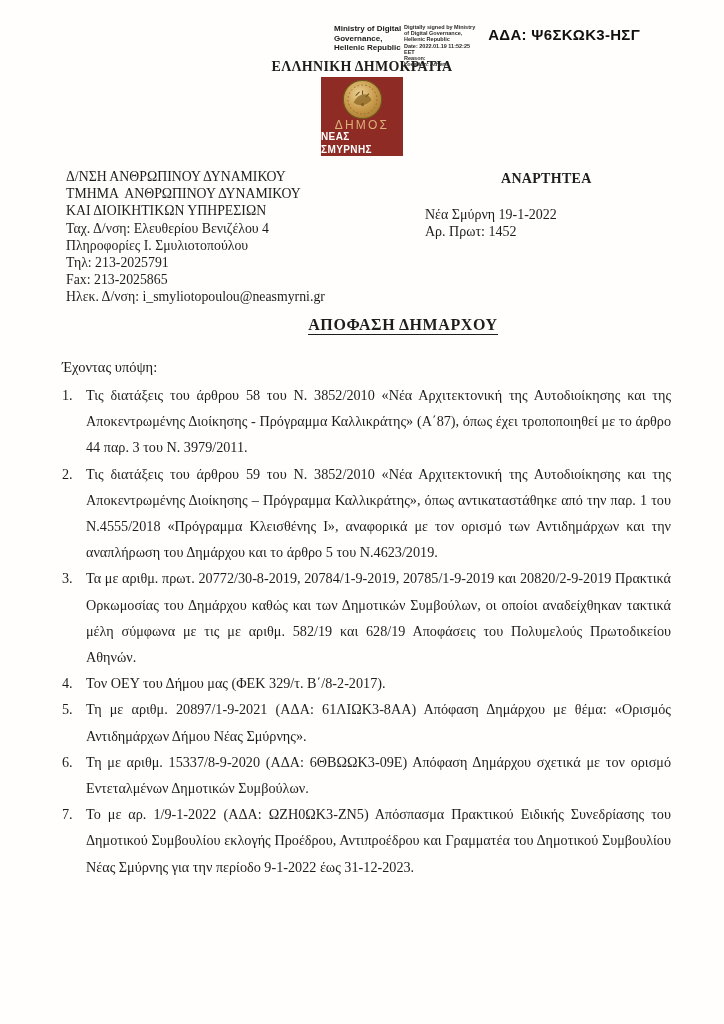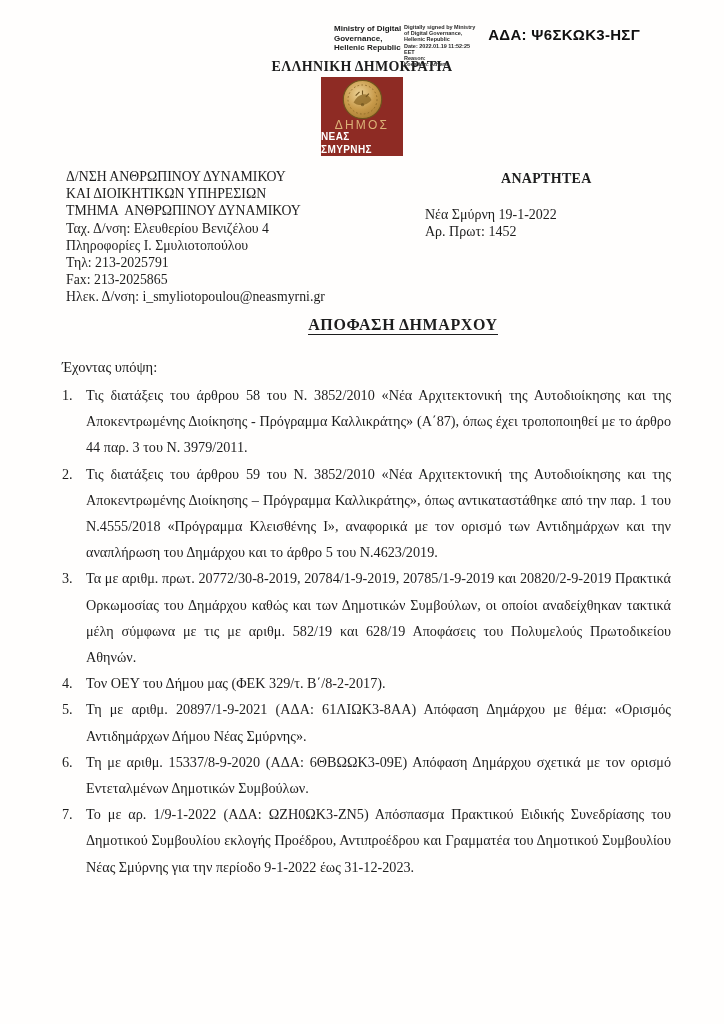--- a/index.html
+++ b/index.html
@@ -107,22 +107,22 @@
       <path d="M13.5 27.5 q4.5 -9 11 -9.5 q7 -.5 10 6.5 q-5 6 -11.5 6 q-6.5 0 -9.5 -3 z" fill="#8f6a28" opacity="0.8"></path>
       <path d="M16 19.5 l4.5 -4.5 M24 13.5 l0 5 M31.5 17 l-3.5 4" stroke="#6f521d" stroke-width="1.3" fill="none"></path>
       <circle cx="24" cy="30" r="2" fill="#6f521d" opacity="0.7"></circle>
     </svg>
     <div class="logo-dimos">ΔΗΜΟΣ</div>
     <div class="logo-name">ΝΕΑΣ ΣΜΥΡΝΗΣ</div>
   </div>
 
   <div class="contact">
     <div class="contact-line">Δ/ΝΣΗ ΑΝΘΡΩΠΙΝΟΥ ΔΥΝΑΜΙΚΟΥ</div>
+    <div class="contact-line">ΤΜΗΜΑ  ΑΝΘΡΩΠΙΝΟΥ ΔΥΝΑΜΙΚΟΥ</div>
     <div class="contact-line">ΚΑΙ ΔΙΟΙΚΗΤΙΚΩΝ ΥΠΗΡΕΣΙΩΝ</div>
-    <div class="contact-line">ΤΜΗΜΑ  ΑΝΘΡΩΠΙΝΟΥ ΔΥΝΑΜΙΚΟΥ</div>
     <div class="contact-line">Ταχ. Δ/νση: Ελευθερίου Βενιζέλου 4</div>
     <div class="contact-line">Πληροφορίες Ι. Σμυλιοτοπούλου</div>
     <div class="contact-line">Τηλ: 213-2025791</div>
     <div class="contact-line">Fax: 213-2025865</div>
     <div class="contact-line">Ηλεκ. Δ/νση: i_smyliotopoulou@neasmyrni.gr</div>
   </div>
 
   <div class="registry">
     <div class="anartitea">ΑΝΑΡΤΗΤΕΑ</div>
     <div>Νέα Σμύρνη 19-1-2022</div>

